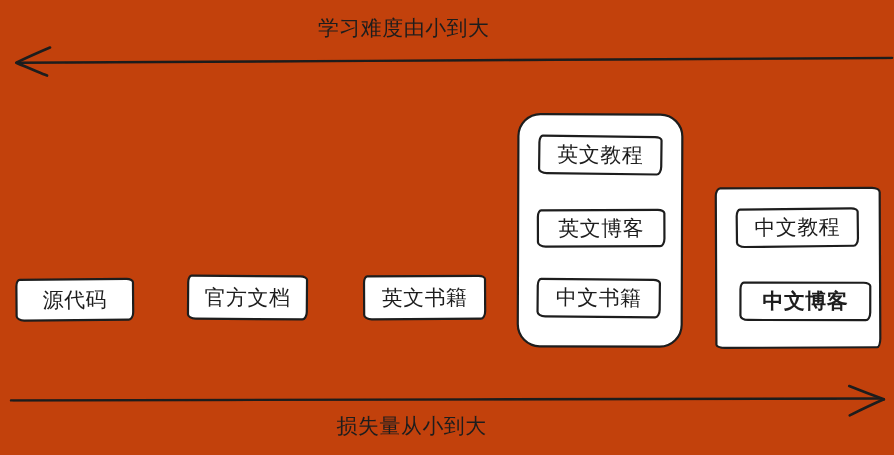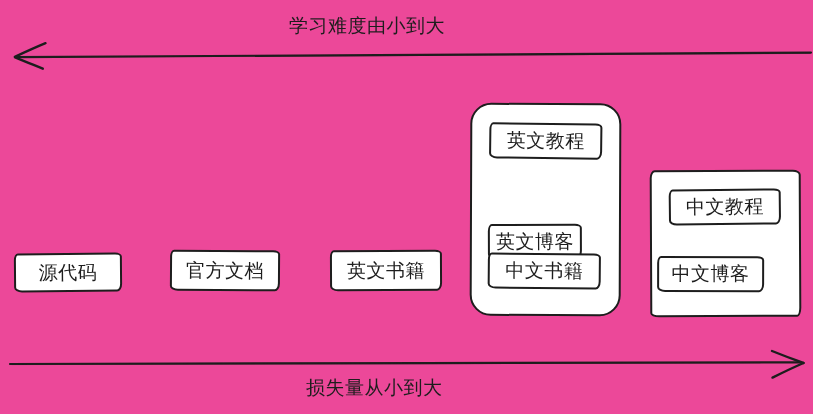--- a/index.html
+++ b/index.html
@@ -2,21 +2,21 @@
 <html><head>
 <meta charset="utf-8">
 <style>
   html, body { margin: 0; padding: 0; background: #ffffff; }
   body { font-family: "Liberation Sans", "DejaVu Sans", sans-serif; }
 
   .canvas {
     position: relative;
     width: 813px;
     height: 414px;
-    background: #ec4899;
+    background: #c2410c;
     overflow: hidden;
   }
 
   .arrows { position: absolute; left: 0; top: 0; }
 
   .axis-label {
     position: absolute;
     font-size: 19px;
     color: #1d1d1d;
     white-space: nowrap;
@@ -51,26 +51,26 @@
   #node-1 { left: 14px;  top: 253px; width: 108px; height: 39px; transform: rotate(-0.5deg); }
   #node-2 { left: 170px; top: 250px; width: 110px; height: 41px; transform: rotate(0.4deg); }
   #node-3 { left: 330px; top: 250px; width: 112px; height: 41px; transform: rotate(-0.3deg); justify-content: center; }
 
   
   #group-1 { left: 470px; top: 103px; width: 151px; height: 213px; transform: rotate(0.2deg); border-radius: 21px; }
   #group-2 { left: 650px; top: 170px; width: 151px; height: 147px; transform: rotate(-0.25deg); }
 
   
   #g1-item-1 { left: 17px; top: 18px;  width: 113px; height: 36px; transform: rotate(0.5deg); }
-  #g1-item-2 { left: 16px; top: 85px;  width: 94px; height: 35px; transform: rotate(-0.4deg); margin-top: 34px; }
+  #g1-item-2 { left: 16px; top: 85px;  width: 117px; height: 35px; transform: rotate(-0.4deg); }
   #g1-item-3 { left: 16px; top: 148px; width: 113px; height: 36px; transform: rotate(0.3deg); }
 
   
   #g2-item-1 { left: 17px; top: 17px; width: 112px; height: 36px; transform: rotate(-0.4deg); }
-  #g2-item-2 { left: 5px; top: 84px; width: 107px; height: 36px; transform: rotate(0.35deg); }
+  #g2-item-2 { left: 20px; top: 84px; width: 120px; height: 36px; transform: rotate(0.35deg); font-weight: bold; }
 
   .lbl { display: inline-block; }
 </style>
 </head>
 <body>
 
 <div class="canvas">
 
   <svg class="arrows" width="813" height="414" viewBox="0 0 813 414">
 

